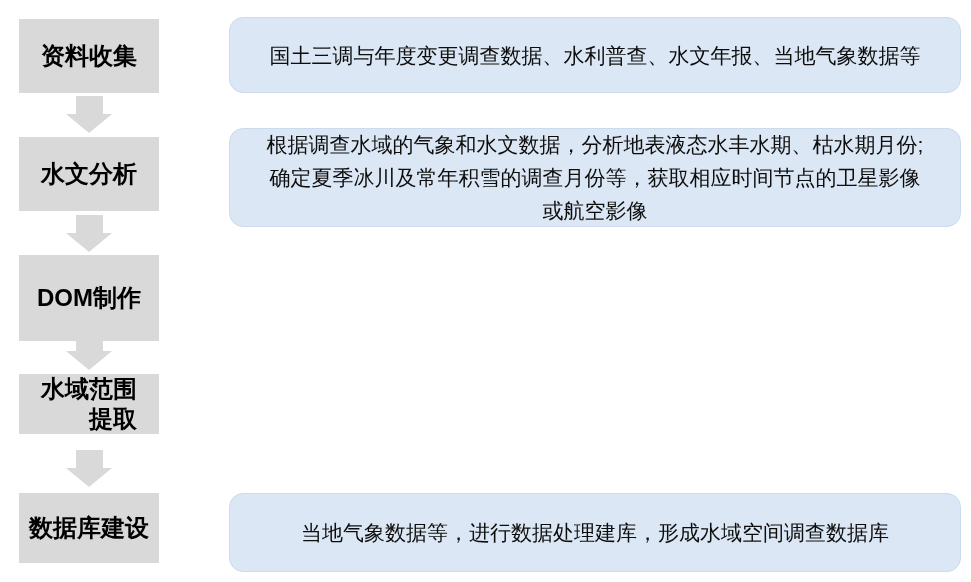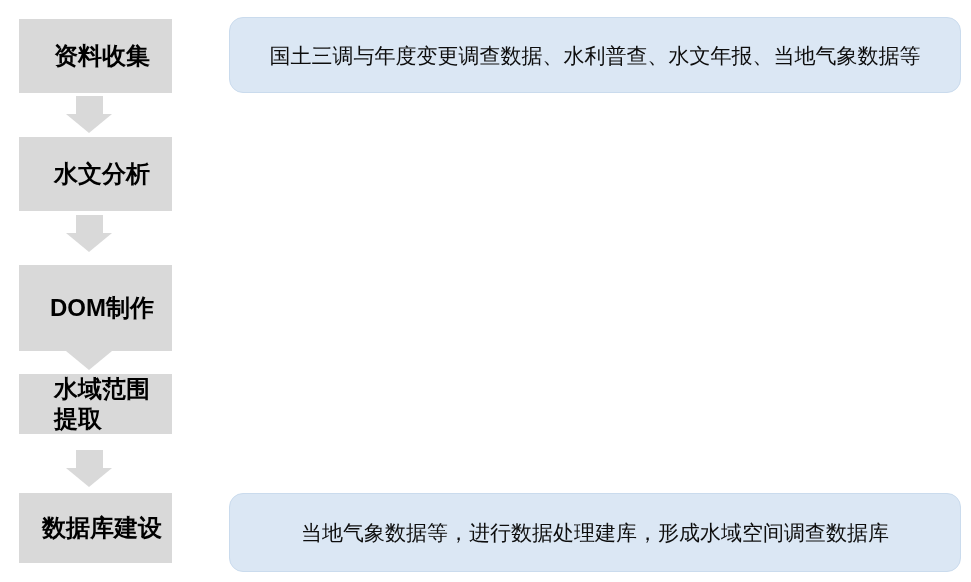--- a/index.html
+++ b/index.html
@@ -2,32 +2,32 @@
 <html><head>
 <meta charset="utf-8">
 <style>
   html,body{margin:0;padding:0;background:#ffffff;}
   .canvas{
     position:relative;width:971px;height:582px;background:#ffffff;
     font-family:"Liberation Sans","DejaVu Sans",sans-serif;overflow:hidden;
   }
   .gray-box{
     position:absolute;left:19px;width:140px;background:#d9d9d9;
-    display:flex;align-items:center;justify-content:center;text-align:left;
-    font-weight:bold;font-size:24px;color:#000000;line-height:30px;white-space:pre-line;padding-left:13px;
+    display:flex;align-items:center;justify-content:center;text-align:right;
+    font-weight:bold;font-size:24px;color:#000000;line-height:30px;white-space:pre-line;
   }
   .blue-box{
     position:absolute;left:229px;width:732px;background:#dbe7f4;
     border:1px solid #cadbed;border-radius:14px;box-sizing:border-box;
     display:flex;align-items:center;justify-content:center;text-align:center;
     font-size:21px;color:#0d0d0d;line-height:33px;white-space:pre-line;padding:0 18px;
   }
   .g1{top:19px;height:74px}
   .g2{top:137px;height:74px}
-  .g3{top:265px;height:86px}
+  .g3{top:255px;height:86px}
   .g4{top:374px;height:60px}
   .g5{top:493px;height:70px}
   .b1{top:17px;height:76px}
   .b2{top:128px;height:99px}
   .b3{top:256px;height:77px}
   .b4{top:373px;height:80px}
   .b5{top:493px;height:79px}
   .arrow{position:absolute;left:66px;width:46px;display:flex;flex-direction:column;align-items:center}
   .a1{top:96px}.a2{top:215px}.a3{top:333px}.a4{top:450px}
   .arrow .shaft{width:27px;height:18px;background:#d9d9d9}
@@ -40,20 +40,23 @@
 
   <div class="gray-box g1">资料收集</div>
   <div class="blue-box b1">国土三调与年度变更调查数据、水利普查、水文年报、当地气象数据等</div>
 
   <div class="arrow a1">
     <div class="shaft"></div>
     <div class="head"></div>
   </div>
 
   <div class="gray-box g2">水文分析</div>
+  <div class="blue-box b2">根据调查水域的气象和水文数据，分析地表液态水丰水期、枯水期月份;
+确定夏季冰川及常年积雪的调查月份等，获取相应时间节点的卫星影像
+或航空影像</div>
 
   <div class="arrow a2">
     <div class="shaft"></div>
     <div class="head"></div>
   </div>
 
   <div class="gray-box g3">DOM制作</div>
 
   <div class="arrow a3">
     <div class="shaft"></div>

